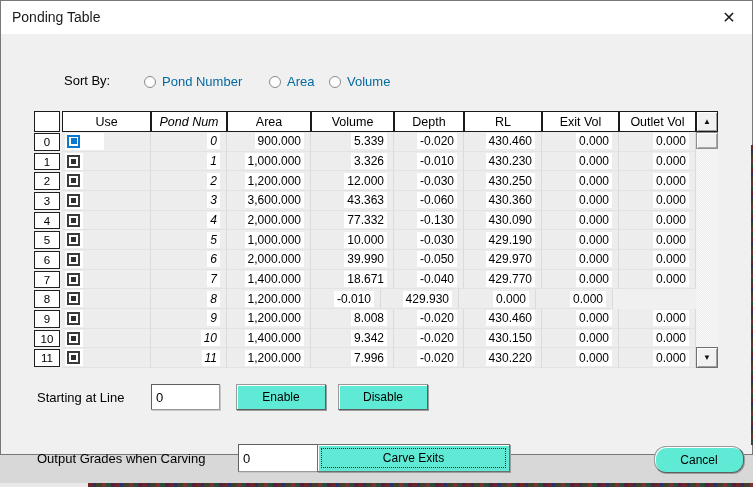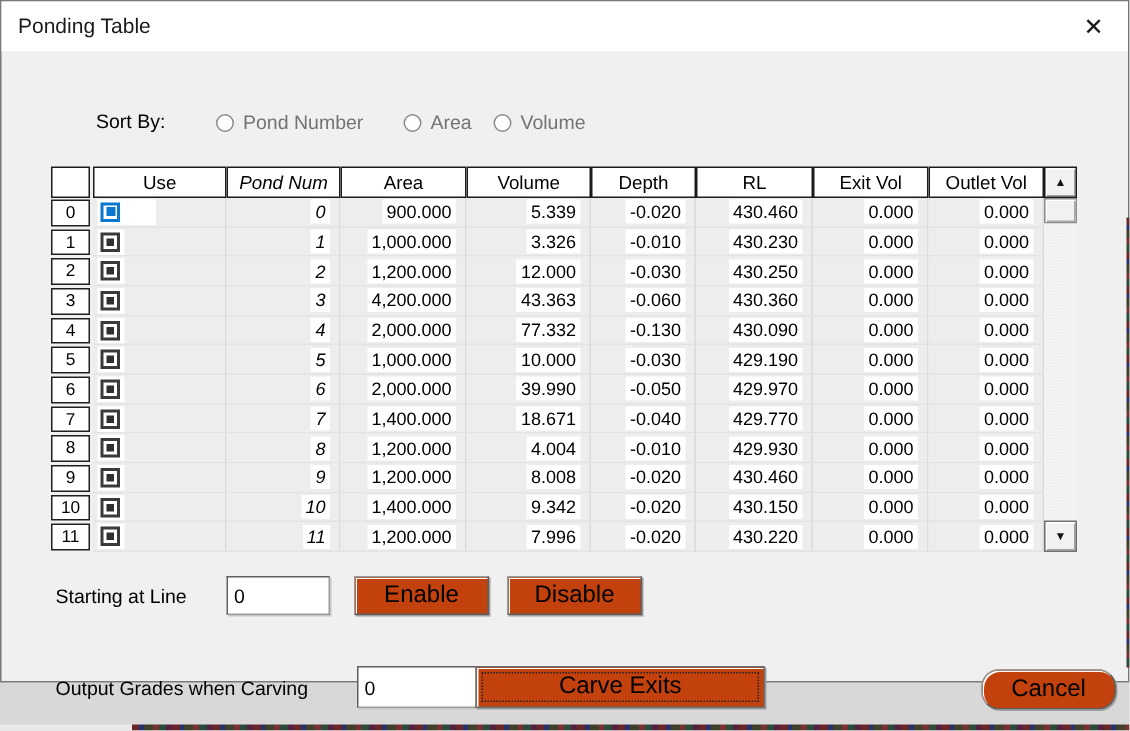--- a/index.html
+++ b/index.html
@@ -21,21 +21,21 @@
     display:flex;align-items:center;justify-content:center;cursor:pointer;
     font-size:16px;font-weight:300;color:#1b1b1b;padding:0;
   }
   
   .sort-label{position:absolute;left:63px;top:72px;font-size:13px;color:#000;}
   .radio-opt{position:absolute;top:73px;display:flex;align-items:center;gap:6px;}
   .radio-circle{
     width:12px;height:12px;border-radius:50%;background:#fefefe;
     border:1px solid #8a8a8a;box-sizing:border-box;flex:none;
   }
-  .radio-opt span.rlabel{font-size:13px;color:#737373;white-space:nowrap;}
+  .radio-opt span.rlabel{font-size:13px;color:#0369a1;white-space:nowrap;}
   
   .table-wrap{position:absolute;left:33px;top:110px;width:684px;height:257px;}
   .thead{display:flex;height:21px;}
   .hcorner{
     width:26px;margin-right:2px;box-sizing:border-box;flex:none;
     border:1px solid #1b1b1b;background:#fff;
   }
   .hcell{
     box-sizing:border-box;flex:none;border:1px solid #1b1b1b;background:#fff;
     font-size:12.5px;color:#000;display:flex;align-items:center;justify-content:center;
@@ -90,24 +90,24 @@
   }
   
   .ctl-label{position:absolute;font-size:13px;color:#000;white-space:nowrap;}
   .tinput{
     position:absolute;box-sizing:border-box;background:#fff;
     border:1px solid #9b9b9b;border-top-color:#5f5f5f;border-left-color:#5f5f5f;
     box-shadow:1px 1px 0 #c7c7c7;
     font-family:"Liberation Sans", sans-serif;font-size:13px;color:#000;padding:0 0 0 4px;outline:none;
   }
   .btn{
-    position:absolute;box-sizing:border-box;background:#c2410c;
+    position:absolute;box-sizing:border-box;background:#5eead4;
     border:1px solid #9a9a9a;border-right-color:#5f5f5f;border-bottom-color:#5f5f5f;
     box-shadow:inset 1px 1px 0 #fdfdfd, 1px 1px 0 #9c9c9c;
-    font-family:"Liberation Sans", sans-serif;font-size:16px;color:#000;cursor:pointer;
+    font-family:"Liberation Sans", sans-serif;font-size:12px;color:#000;cursor:pointer;
   }
   .btn-default{outline:1px dotted #222;outline-offset:-5px;border-color:#6e6e6e;}
   
   .bottom-strip{position:absolute;left:0;top:483px;width:753px;height:4px;background:#e9e9e9;}
   .bottom-noise{
     position:absolute;left:88px;top:0;right:0;height:4px;
     background:repeating-linear-gradient(90deg,#6a2626 0 5px,#26306a 5px 8px,#3f3f2a 8px 14px,#7a3030 14px 18px,#2a4a3a 18px 23px,#551f3f 23px 27px);
   }
   .right-noise{
     position:absolute;left:751px;top:145px;width:2px;height:300px;z-index:6;
@@ -253,21 +253,21 @@
           <span class="use-patch">
             <span class="checkbox">
                 <span class="cb-inner"></span>
               </span>
           </span>
         </div>
         <div class="cell w-pond">
             <span class="val">3</span>
           </div>
         <div class="cell w-area">
-            <span class="val">4,200.000</span>
+            <span class="val">3,600.000</span>
           </div>
         <div class="cell w-vol">
             <span class="val">43.363</span>
           </div>
         <div class="cell w-depth">
             <span class="val">-0.060</span>
           </div>
         <div class="cell w-rl">
             <span class="val">430.360</span>
           </div>
@@ -409,23 +409,20 @@
             <span class="checkbox">
                 <span class="cb-inner"></span>
               </span>
           </span>
         </div>
         <div class="cell w-pond">
             <span class="val">8</span>
           </div>
         <div class="cell w-area">
             <span class="val">1,200.000</span>
-          </div>
-        <div class="cell w-vol">
-            <span class="val">4.004</span>
           </div>
         <div class="cell w-depth">
             <span class="val">-0.010</span>
           </div>
         <div class="cell w-rl">
             <span class="val">429.930</span>
           </div>
         <div class="cell w-exit">
             <span class="val">0.000</span>
           </div>

